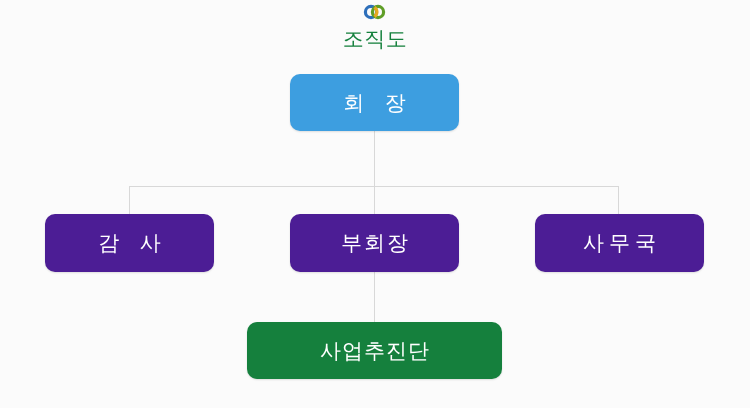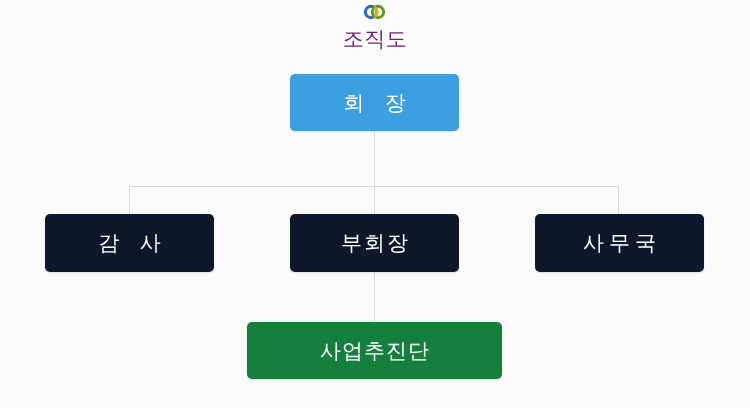--- a/index.html
+++ b/index.html
@@ -28,40 +28,40 @@
     height: 16px;
   }
   .page-title {
     position: absolute;
     left: 0;
     top: 25px;
     width: 750px;
     text-align: center;
     font-size: 21px;
     line-height: 28px;
-    color: #701a75;
+    color: #15803d;
     letter-spacing: 0.5px;
     font-weight: 400;
   }
 
   
   .lines {
     position: absolute;
     left: 0;
     top: 0;
     width: 750px;
     height: 408px;
     pointer-events: none;
   }
 
   
   .node {
     position: absolute;
     box-sizing: border-box;
-    border-radius: 5px;
+    border-radius: 10px;
     display: flex;
     align-items: center;
     justify-content: center;
     color: #ffffff;
     text-align: center;
     box-shadow: 0 1px 2px rgba(0,0,0,0.12);
   }
   .node-label {
     display: block;
     width: 100%;
@@ -73,21 +73,21 @@
     width: 169px;
     height: 57px;
     background: #3d9ee0;
     font-size: 21px;
     letter-spacing: 7px;
     text-indent: 7px;
   }
   .node-green {
     top: 214px;
     height: 58px;
-    background: #0f172a;
+    background: #4c1d95;
     font-size: 21px;
   }
   .node-green.g1 {
     left: 45px;
     width: 169px;
     letter-spacing: 7px;
     text-indent: 7px;
   }
   .node-green.g2 {
     left: 290px;

